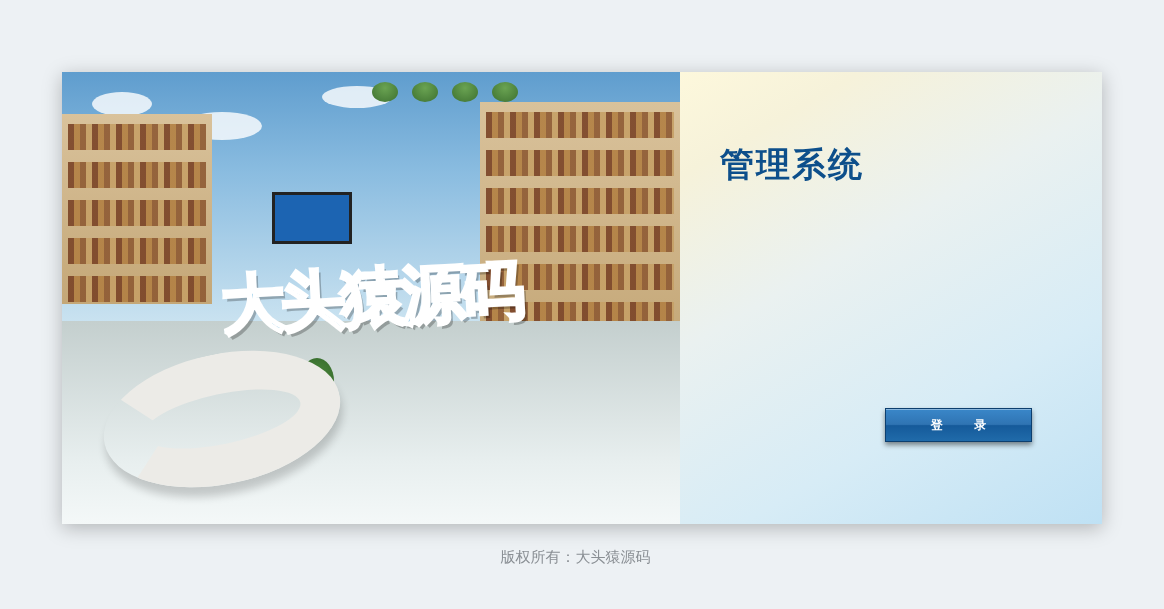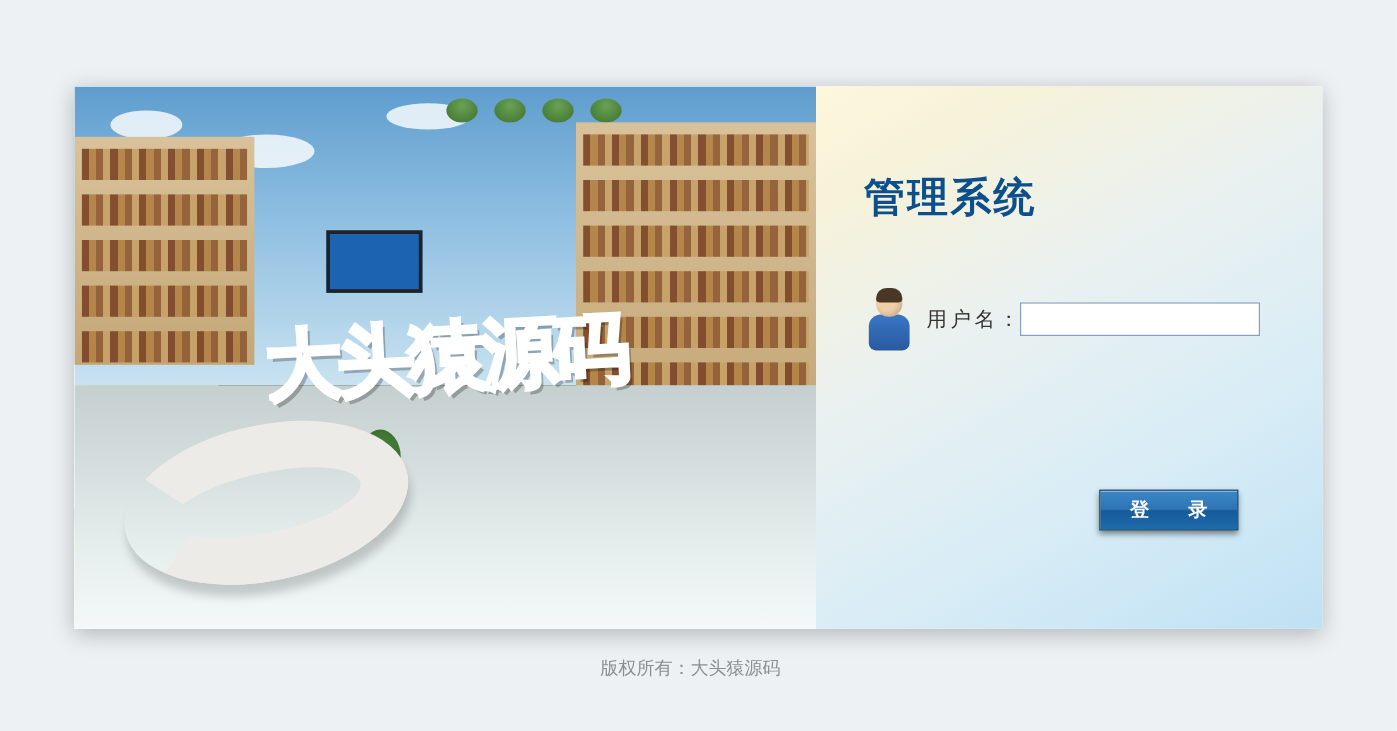--- a/index.html
+++ b/index.html
@@ -169,25 +169,25 @@
     .lbl {
       width:78px; font-size:17px; color:#333; text-align:justify;
       text-align-last:justify; letter-spacing:1px;
     }
     .inp {
       width:200px; height:28px; border:1px solid #8aa0b9;
       background:#fff; padding:2px 6px; font-size:14px;
     }
     .btn-login {
       position:absolute; right:70px; top:336px;
-      width:116px; height:34px;
+      width:147px; height:34px;
       background: linear-gradient(180deg,#3a87c9 0%, #2f74b3 48%, #155a9a 52%, #206baa 100%);
       border:1px solid #0d3f6e;
       box-shadow: 0 3px 5px rgba(0,0,0,0.45), inset 0 1px 0 rgba(255,255,255,.4);
-      color:#fff; font-size:16px; font-weight:bold; letter-spacing:14px;
+      color:#fff; font-size:12px; font-weight:bold; letter-spacing:14px;
       text-indent:14px; cursor:pointer;
     }
     .footer {
       position:absolute; left:0; right:13px; top:548px;
       text-align:center; color:#8a8f94; font-size:15px;
     }
   </style>
 </head>
 <body>
 
@@ -222,29 +222,20 @@
       <div class="bench">
         <div class="bench-curve"></div>
       </div>
     </div>
     <div class="wm">大头猿源码</div>
   </div>
 
   <div class="right-panel">
     <div class="sys-title">管理系统</div>
 
-    <div class="form-row">
-      <div class="avatar">
-        <div class="avatar-body blue"></div>
-        <div class="avatar-head"></div>
-        <div class="avatar-hair"></div>
-      </div>
-      <div class="lbl">用户名：</div>
-      <input class="inp" type="text" value="" style="">
-    </div>
 
 
     <button class="btn-login">登 录</button>
   </div>
 </div>
 
 <div class="footer">
   <span>版权所有：</span><span>大头猿源码</span>
 </div>
 

